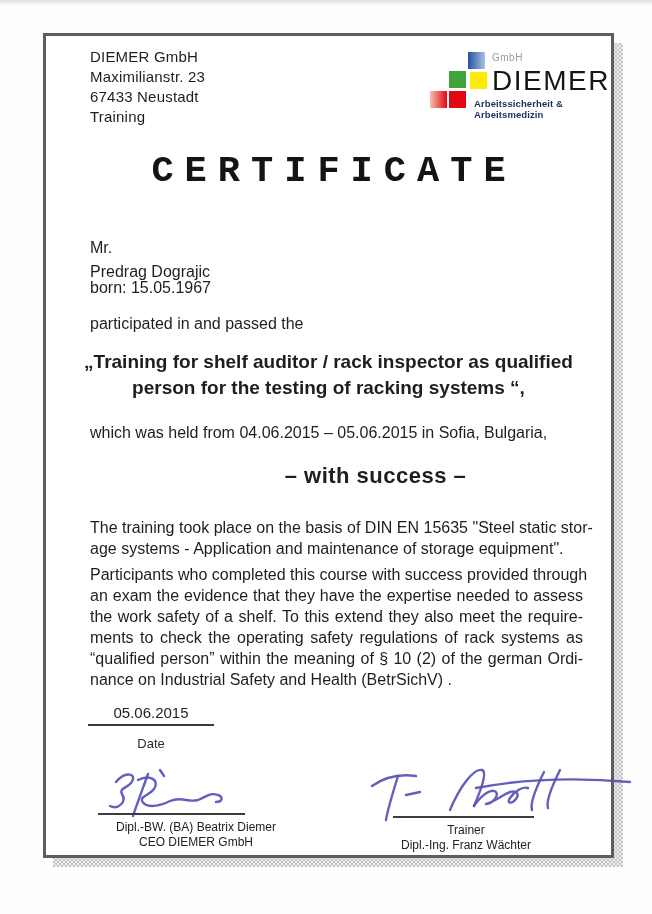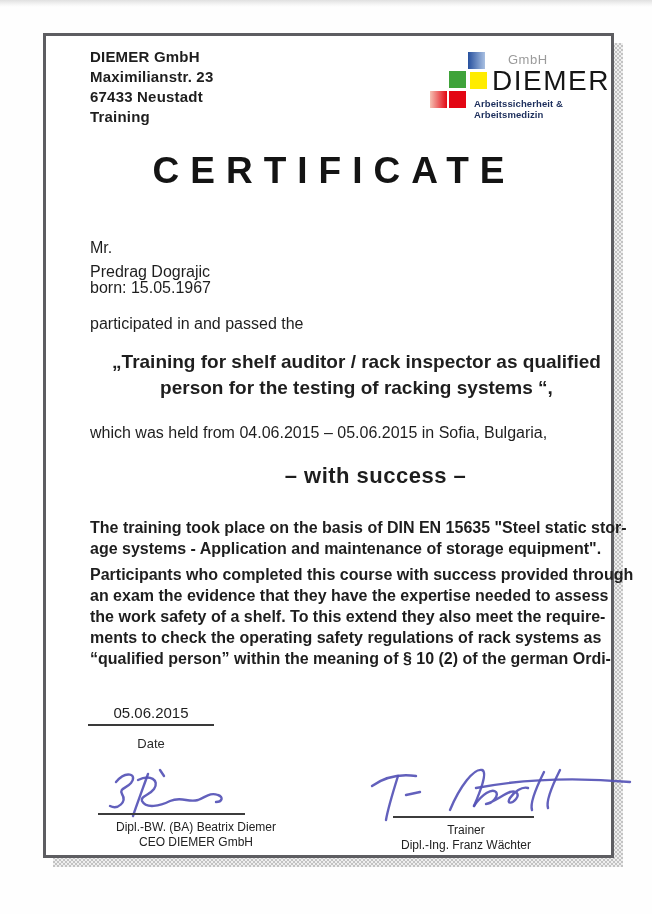--- a/index.html
+++ b/index.html
@@ -6,48 +6,48 @@
   .stage{position:relative;width:652px;height:914px;background:#fefefe;overflow:hidden;
          font-family:"Liberation Sans","DejaVu Sans",sans-serif;color:#1e1e1e;}
   .scan-smudge{position:absolute;left:0;top:0;width:652px;height:7px;
          background:linear-gradient(to bottom,#d9d9d9,#f6f6f6 70%,transparent);opacity:.8;}
   .sheet-shadow{position:absolute;left:53px;top:43px;width:570px;height:824px;
          background:repeating-conic-gradient(#c3c3c3 0% 25%, #efefef 0% 50%) 0 0 / 4px 4px;}
   .sheet{position:absolute;left:43px;top:33px;width:565px;height:819px;
          border:3px solid #5d5d61;background:#ffffff;}
   .abs{position:absolute;}
   
-  .sender{left:44px;top:11px;font-size:15px;font-weight:bold;line-height:20px;letter-spacing:.2px;}
+  .sender{left:44px;top:11px;font-size:15px;font-weight:normal;line-height:20px;letter-spacing:.2px;}
   
   .logo{left:380px;top:8px;width:180px;height:72px;}
   .sq{position:absolute;width:17px;height:17px;}
   .sq-blue{left:42px;top:8px;background:linear-gradient(to right,#27509e,#a9c0e2);}
   .sq-green{left:23px;top:27px;background:#3fa33a;}
   .sq-yellow{left:44px;top:28px;background:#ffec00;}
   .sq-redlight{left:4px;top:47px;background:linear-gradient(to left,#e30613,#f5c0b2);}
   .sq-red{left:23px;top:47px;background:#e30613;}
-  .logo-gmbh{position:absolute;left:82px;top:8px;font-size:13px;color:#9b9b9b;letter-spacing:.5px;}
+  .logo-gmbh{position:absolute;left:66px;top:8px;font-size:10px;color:#9b9b9b;letter-spacing:.5px;}
   .logo-brand{position:absolute;left:66px;top:21px;font-size:28px;letter-spacing:1.5px;color:#161616;}
   .logo-tagline{position:absolute;left:48px;top:54px;font-size:9.5px;font-weight:bold;color:#1b2d5b;letter-spacing:.1px;}
   
   .cert-title{left:0;top:114px;width:100%;text-align:center;font-size:37px;font-weight:bold;
-              letter-spacing:11px;text-indent:11px;color:#141414;}
+              letter-spacing:11px;text-indent:11px;color:#141414;font-family:Liberation Mono, monospace;}
   
   .mr{left:44px;top:203px;font-size:16px;}
   .name{left:44px;top:227px;font-size:16px;}
   .born{left:44px;top:243px;font-size:16px;}
   .intro{left:44px;top:279px;font-size:16px;}
-  .course-title{left:0;top:313px;width:100%;text-align:center;font-size:19px;font-weight:bold;line-height:26px;padding-left:28px;}
+  .course-title{left:0;top:313px;width:100%;text-align:center;font-size:19px;font-weight:bold;line-height:26px;}
   .held{left:44px;top:388px;font-size:16px;}
   .success{left:0;top:427px;width:100%;text-align:center;font-size:22px;font-weight:bold;letter-spacing:.5px;margin-left:47px;}
   
   .para{left:44px;width:493px;font-size:16px;line-height:21px;}
   .para1{top:481px;}
   .para2{top:528px;}
-  .jline{text-align:justify;text-align-last:justify;white-space:nowrap;font-weight:bold;}
+  .jline{text-align:justify;text-align-last:justify;white-space:nowrap;}
   .jline-last{text-align-last:left;}
   
   .date-block{left:42px;top:668px;width:126px;text-align:center;}
   .date-value{font-size:15px;padding:0 2px 3px 2px;border-bottom:2px solid #3a3a3a;}
   .date-label{font-size:13px;padding-top:10px;color:#2a2a2a;}
   
   .sig-svg{overflow:visible;}
   .sig-svg path{fill:none;stroke-width:2.4;stroke-linecap:round;stroke-linejoin:round;opacity:.92;}
   .sig-left-svg{left:40px;top:732px;}
   .sig-right-svg{left:312px;top:728px;}
@@ -105,20 +105,21 @@
     <div class="abs para para1">
         <div class="jline">The training took place on the basis of DIN EN 15635 "Steel static stor-</div>
         <div class="jline jline-last">age systems - Application and maintenance of storage equipment".</div>
       </div>
     <div class="abs para para2">
         <div class="jline">Participants who completed this course with success provided through</div>
         <div class="jline">an exam the evidence that they have the expertise needed to assess</div>
         <div class="jline">the work safety of a shelf. To this extend they also meet the require-</div>
         <div class="jline">ments to check the operating safety regulations of rack systems as</div>
         <div class="jline">“qualified person” within the meaning of § 10 (2) of the german Ordi-</div>
+        <div class="jline jline-last">nance on Industrial Safety and Health (BetrSichV) .</div>
       </div>
 
     <div class="abs date-block">
       <div class="date-value">05.06.2015</div>
       <div class="date-label">Date</div>
     </div>
 
     <svg class="abs sig-svg sig-left-svg" width="170" height="52" viewBox="0 0 170 52">
       <path d="M30 14 C40 2 52 6 45 15 C40 21 33 20 36 26 C41 34 32 42 24 38" stroke="#5553b6"></path>
       <path d="M62 6 C57 20 51 36 47 48" stroke="#5553b6"></path>

